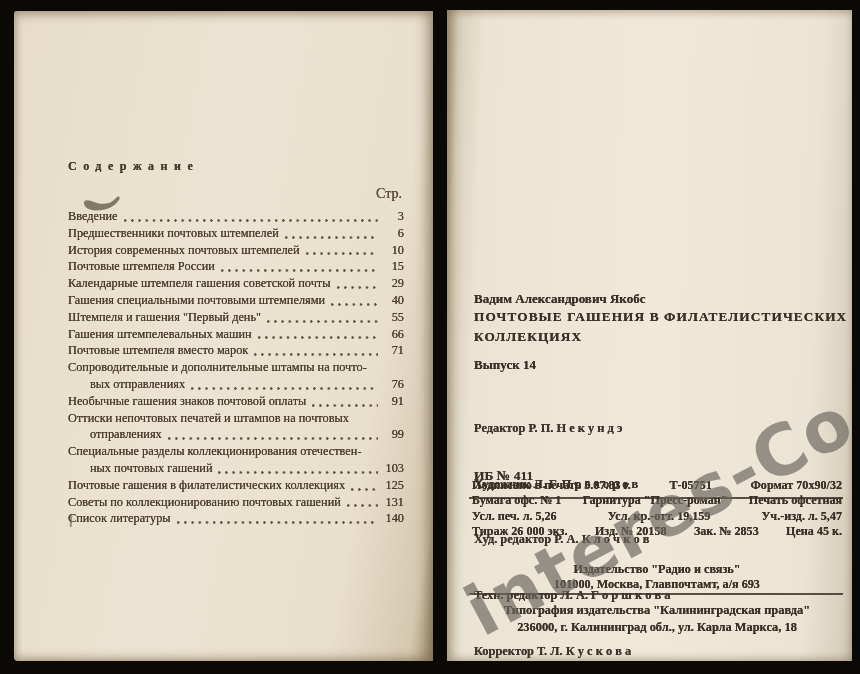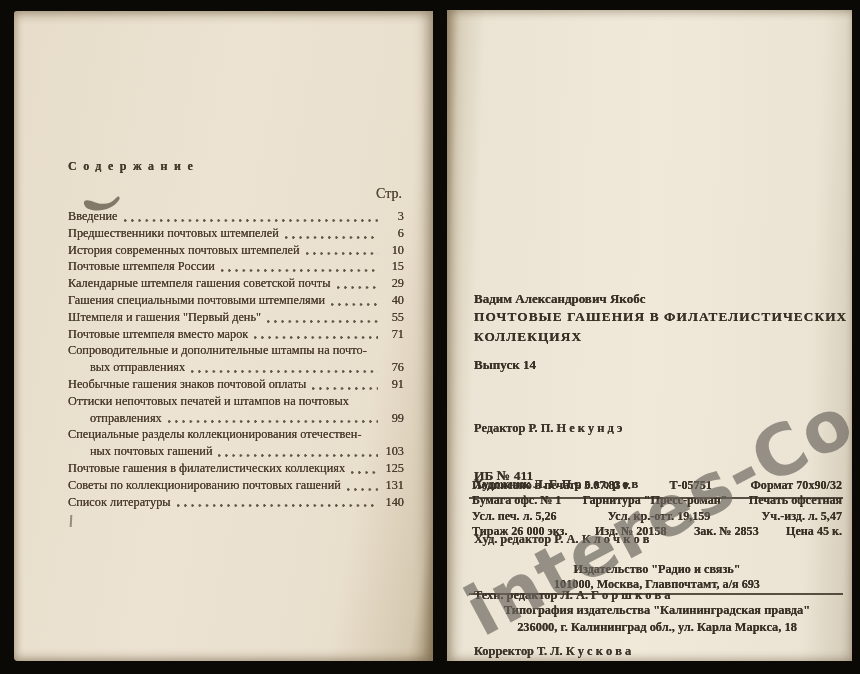--- a/index.html
+++ b/index.html
@@ -116,20 +116,25 @@
           <span class="toc-text">Гашения специальными почтовыми штемпелями</span>
           <span class="leader"></span>
           <span class="pagenum">40</span>
         </div>
         <div class="toc-line">
           <span class="toc-text">Штемпеля и гашения "Первый день"</span>
           <span class="leader"></span>
           <span class="pagenum">55</span>
         </div>
         <div class="toc-line">
+          <span class="toc-text">Гашения штемпелевальных машин</span>
+          <span class="leader"></span>
+          <span class="pagenum">66</span>
+        </div>
+        <div class="toc-line">
           <span class="toc-text">Почтовые штемпеля вместо марок</span>
           <span class="leader"></span>
           <span class="pagenum">71</span>
         </div>
         <div class="toc-line">
           <span class="toc-text">Сопроводительные и дополнительные штампы на почто-</span>
         </div>
         <div class="toc-line cont">
           <span class="toc-text">вых отправлениях</span>
           <span class="leader"></span>

